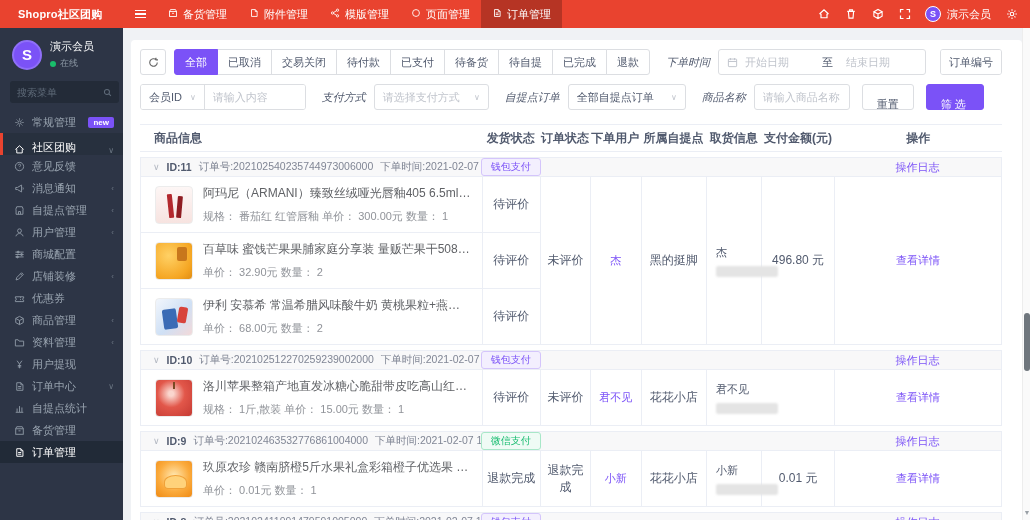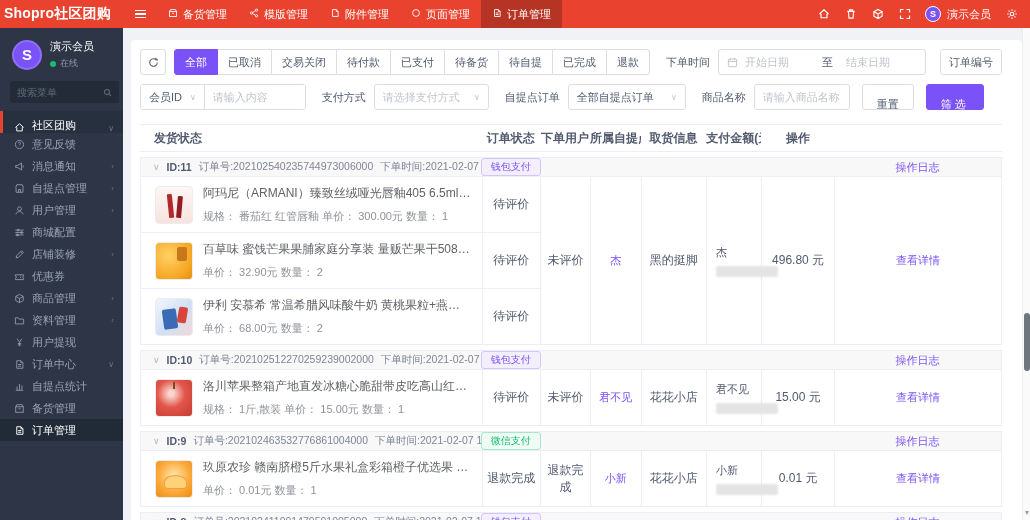--- a/index.html
+++ b/index.html
@@ -1,21 +1,21 @@
 <!DOCTYPE html>
 <html><head>
 <meta charset="utf-8">
 <style>
   *{margin:0;padding:0;box-sizing:border-box;font-family:"Liberation Sans","DejaVu Sans",sans-serif;}
   html,body{width:1030px;height:520px;overflow:hidden;background:#f0f2f5;}
   .app{position:relative;width:1030px;height:520px;}
 
   
   .topbar{position:absolute;top:0;left:0;right:0;height:28px;background:#e9432f;display:flex;align-items:center;color:#fff;z-index:5;}
-  .logo{width:123px;height:28px;display:flex;align-items:center;padding-left:4px;font-size:14px;font-weight:bold;letter-spacing:.2px;}
+  .logo{width:123px;height:28px;display:flex;align-items:center;padding-left:18px;font-size:11px;font-weight:bold;letter-spacing:.2px;}
   .burger{width:26px;height:28px;display:flex;flex-direction:column;justify-content:center;gap:2px;align-items:center;cursor:pointer;margin:0 4px;}
   .burger i{display:block;width:11px;height:1.5px;background:#fff;}
   .nav{display:flex;height:28px;align-items:stretch;}
   .nav-item{display:flex;align-items:center;gap:5px;padding:0 11px;font-size:11px;cursor:pointer;}
   .nav-item.active{background:rgba(0,0,0,.22);}
   .nav-item svg{width:10px;height:10px;}
   .top-right{margin-left:auto;display:flex;align-items:center;gap:14px;padding-right:12px;}
   .tr-icon{width:13px;height:13px;display:flex;align-items:center;justify-content:center;cursor:pointer;}
   .tr-icon svg{width:12px;height:12px;}
   .tr-user{display:flex;align-items:center;gap:6px;cursor:pointer;}
@@ -53,21 +53,21 @@
 
   
   .frow{display:flex;align-items:center;margin-top:9px;flex-wrap:nowrap;}
   .icon-btn{width:26px;height:26px;border:1px solid #dcdee2;border-radius:3px;background:#fff;display:flex;align-items:center;justify-content:center;color:#666;cursor:pointer;margin-right:8px;flex:none;}
   .icon-btn svg{width:11px;height:11px;}
   .tabs{display:flex;}
   .ftab{height:26px;padding:0 10px;border:1px solid #dcdee2;background:#fff;color:#515a6e;font-size:11px;margin-left:-1px;cursor:pointer;white-space:nowrap;}
   .ftab:first-child{border-radius:3px 0 0 3px;margin-left:0;}
   .ftab:last-child{border-radius:0 3px 3px 0;}
   .ftab.active{background:#7b52f7;border-color:#7b52f7;color:#fff;position:relative;}
-  .flabel{font-size:11px;color:#515a6e;margin:0 8px 0 16px;white-space:nowrap;}
+  .flabel{font-size:11px;color:#515a6e;margin:0 8px 0 16px;white-space:nowrap;font-style:italic;}
   .datebox{height:26px;border:1px solid #dcdee2;border-radius:3px;display:flex;align-items:center;padding:0 8px;width:222px;background:#fff;}
   .datebox svg{width:11px;height:11px;stroke:#c0c4cc;flex:none;}
   .datebox input{border:none;outline:none;font-size:11px;width:78px;text-align:left;padding-left:7px;}
   .datebox input::placeholder{color:#c0c4cc;}
   .date-sep{font-size:11px;color:#515a6e;padding:0 6px;}
   .group-select{display:flex;height:26px;border:1px solid #dcdee2;border-radius:3px;overflow:hidden;margin-left:14px;background:#fff;}
   .gsel{display:flex;align-items:center;gap:8px;padding:0 8px;font-size:11px;color:#515a6e;background:#fff;border-right:1px solid #dcdee2;cursor:pointer;white-space:nowrap;}
   .gsel .ar{color:#c0c4cc;font-size:8px;}
   .group-select input{border:none;outline:none;font-size:11px;padding:0 8px;width:100px;}
   .group-select input::placeholder{color:#c0c4cc;}
@@ -142,32 +142,32 @@
     <div class="nav" id="topnav">
         <div class="nav-item">
           <span class="mi"><svg viewBox="0 0 16 16" fill="none" stroke="currentColor" stroke-width="1.4">
               <rect x="2.5" y="5.5" width="11" height="8"></rect>
               <path d="M2.5 5.5L4 2.5h8l1.5 3M6.5 8.5h3"></path>
             </svg></span>
           <span>备货管理</span>
         </div>
         <div class="nav-item">
           <span class="mi"><svg viewBox="0 0 16 16" fill="none" stroke="currentColor" stroke-width="1.4">
+              <path d="M4 2.5h6l3 3V13.5H4V2.5zM10 2.5v3h3"></path>
+            </svg></span>
+          <span>附件管理</span>
+        </div>
+        <div class="nav-item">
+          <span class="mi"><svg viewBox="0 0 16 16" fill="none" stroke="currentColor" stroke-width="1.4">
               <circle cx="4" cy="8" r="1.8"></circle>
               <circle cx="12" cy="3.5" r="1.8"></circle>
               <circle cx="12" cy="12.5" r="1.8"></circle>
               <path d="M5.7 7.2l4.6-2.8M5.7 8.8l4.6 2.8"></path>
             </svg></span>
           <span>模版管理</span>
-        </div>
-        <div class="nav-item">
-          <span class="mi"><svg viewBox="0 0 16 16" fill="none" stroke="currentColor" stroke-width="1.4">
-              <path d="M4 2.5h6l3 3V13.5H4V2.5zM10 2.5v3h3"></path>
-            </svg></span>
-          <span>附件管理</span>
         </div>
         <div class="nav-item">
           <span class="mi"><svg viewBox="0 0 16 16" fill="none" stroke="currentColor" stroke-width="1.4">
               <circle cx="8" cy="8" r="5.5"></circle>
             </svg></span>
           <span>页面管理</span>
         </div>
         <div class="nav-item active">
           <span class="mi"><svg viewBox="0 0 16 16" fill="none" stroke="currentColor" stroke-width="1.4">
               <path d="M4 2.5h6l3 3V13.5H4V2.5zM10 2.5v3h3"></path>
@@ -222,20 +222,30 @@
       </div>
     </div>
     <div class="side-search">
       <input placeholder="搜索菜单" style="">
       <svg viewBox="0 0 16 16" fill="none" stroke-width="1.8">
           <circle cx="7" cy="7" r="4.5"></circle>
           <path d="M10.5 10.5L14 14"></path>
         </svg>
     </div>
     <div class="side-menu" id="sidemenu">
+        <div class="side-item">
+          <span class="mi">
+            <svg viewBox="0 0 16 16" fill="none" stroke="currentColor" stroke-width="1.4">
+              <circle cx="8" cy="8" r="2.3"></circle>
+              <path d="M8 2v2M8 12v2M2 8h2M12 8h2M3.8 3.8l1.4 1.4M10.8 10.8l1.4 1.4M12.2 3.8l-1.4 1.4M5.2 10.8l-1.4 1.4"></path>
+            </svg>
+          </span>
+          <span class="lbl">常规管理</span>
+          <span class="badge-new">new</span>
+        </div>
         <div class="side-item active">
           <span class="mi">
             <svg viewBox="0 0 16 16" fill="none" stroke="currentColor" stroke-width="1.4">
               <path d="M2 8l6-5.5L14 8M4 7.5V13h8V7.5"></path>
             </svg>
           </span>
           <span class="lbl">社区团购</span>
           <span class="chev">∨</span>
         </div>
         <div class="side-item">
@@ -428,20 +438,21 @@
             <span class="ar">∨</span>
           </span>
           <span class="flabel">商品名称</span>
           <input class="tinput" placeholder="请输入商品名称" style="">
           <button class="btn plain">重置</button>
           <button class="btn primary">筛选</button>
         </div>
 
         <div class="table-wrap">
           <div class="thead">
+            <span class="th">商品信息</span>
             <span class="th">发货状态</span>
             <span class="th">订单状态</span>
             <span class="th">下单用户</span>
             <span class="th">所属自提点</span>
             <span class="th">取货信息</span>
             <span class="th">支付金额(元)</span>
             <span class="th">操作</span>
           </div>
           <div id="ordersbody">
               <div class="group">
@@ -535,21 +546,20 @@
                   <div class="cell scell" style="grid-area: 1 / 2;">待评价</div>
                   <div class="cell shared status-cell" style="grid-column: 3;">未评价</div>
                   <div class="cell shared " style="grid-column: 4;">
                     <a class="plink">君不见</a>
                   </div>
                   <div class="cell shared point-cell" style="grid-column: 5;">花花小店</div>
                   <div class="cell shared pickup-cell" style="grid-column: 6;">
                     <div class="pickup-name">君不见</div>
                     <div class="blur-phone"></div>
                   </div>
-                  <div class="cell shared amount-cell" style="grid-column: 7;">15.00 元</div>
                   <div class="cell shared " style="grid-column: 8;">
                     <a class="plink">查看详情</a>
                   </div>
                 </div>
               </div>
               <div class="group">
                 <div class="ghead">
                   <div class="ghead-info">
                     <span class="chev-d">∨</span>
                     <span class="gid">ID:9</span>

